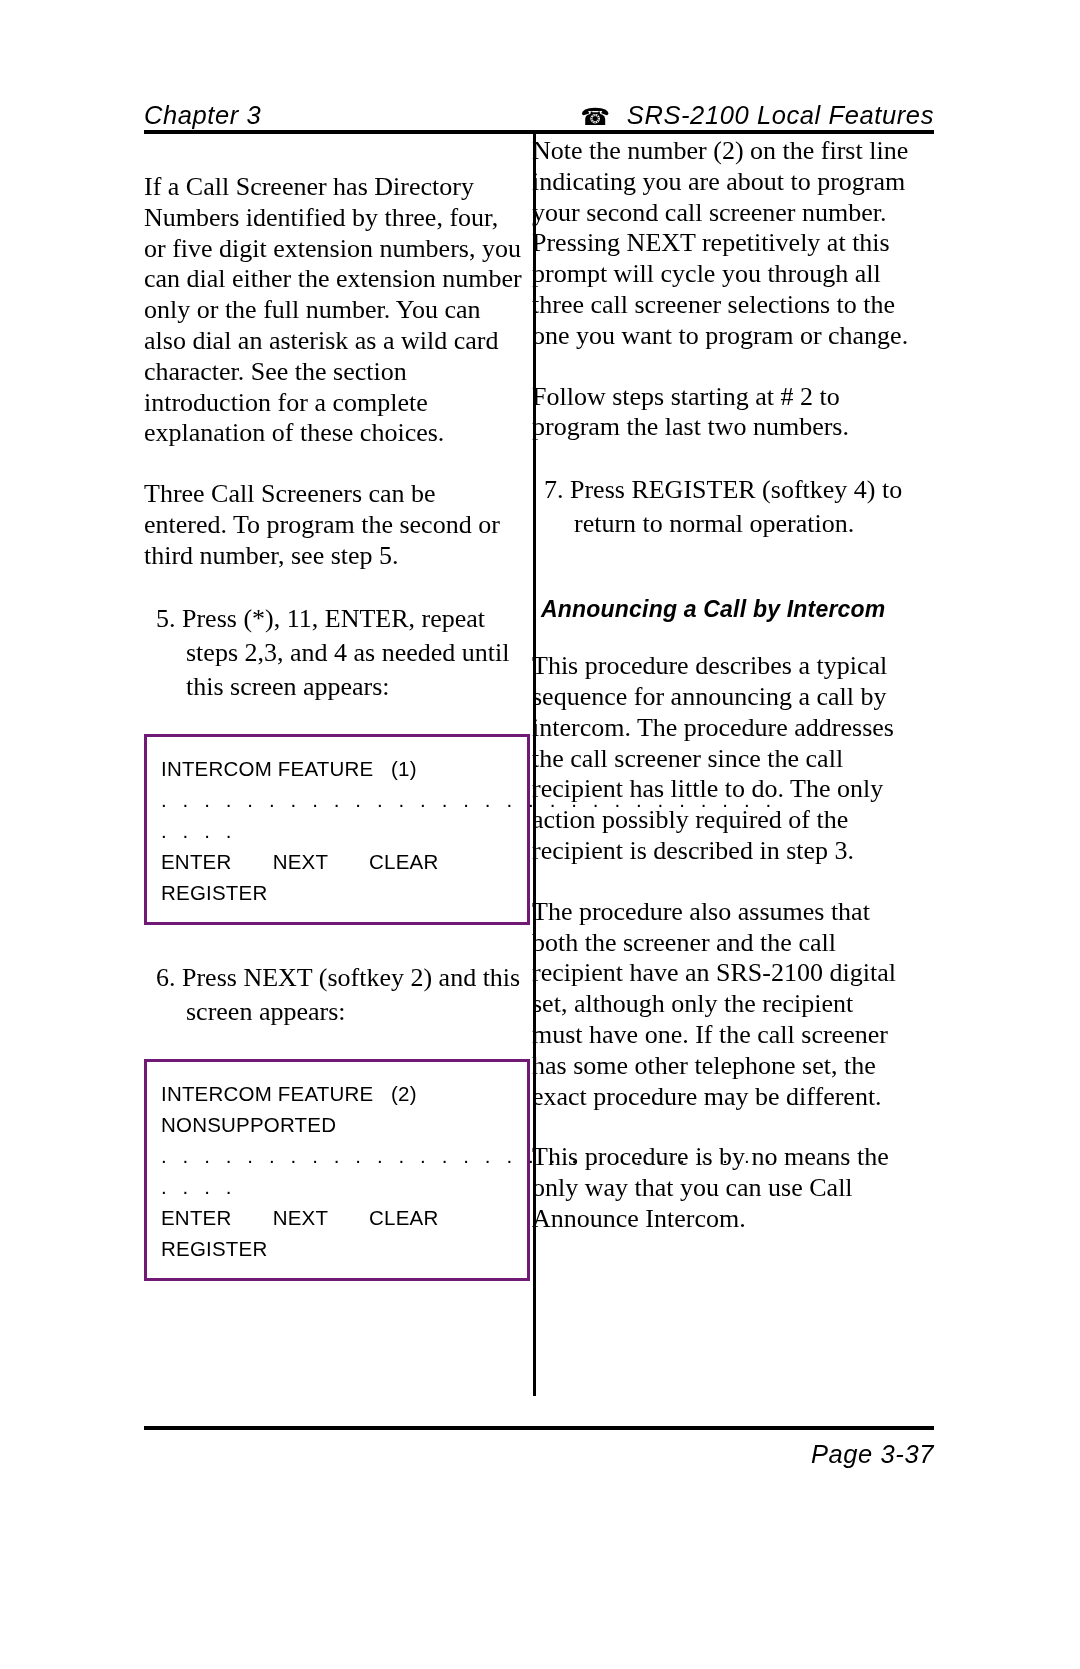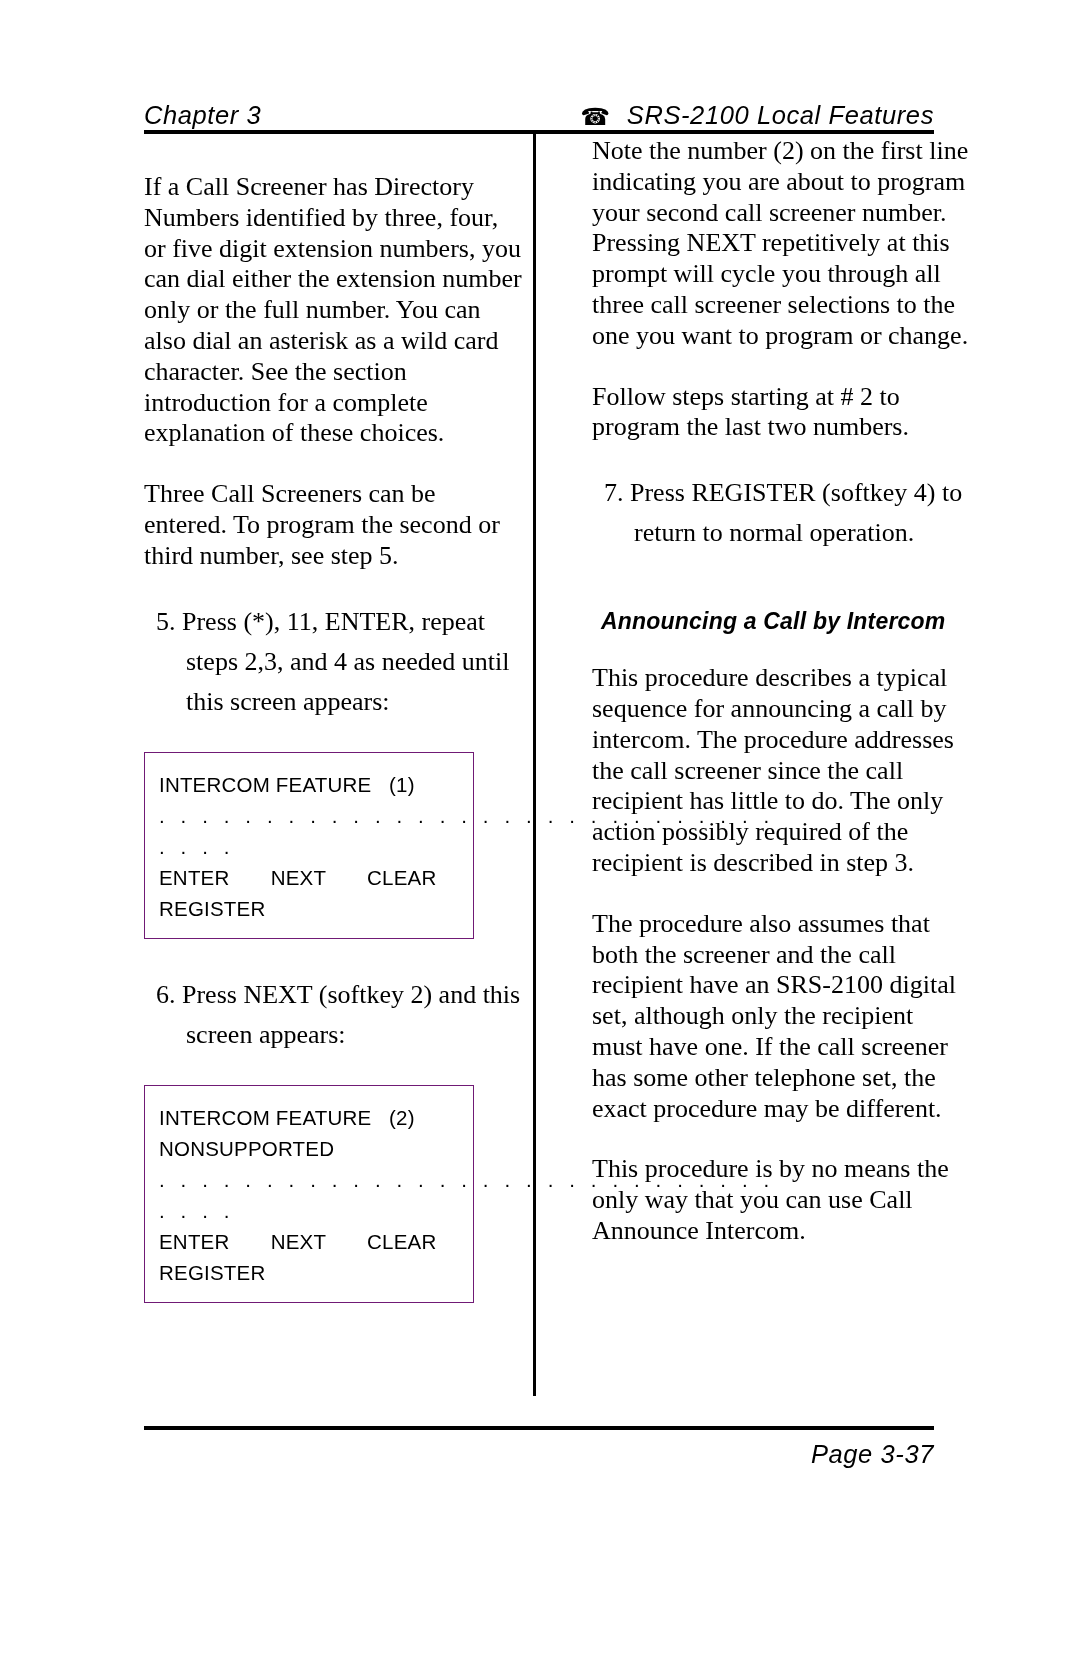--- a/index.html
+++ b/index.html
@@ -84,52 +84,52 @@
     top: 136px;
     font-size: 26px;
     line-height: 30.8px;
   }
   .col-left {
     left: 144px;
     width: 378px;
     margin-top: 36px;
   }
   .col-right {
-    left: 592px;
+    left: 532px;
     width: 378px;
   }
 
   p.para {
     margin: 0 0 30px 0;
     text-align: left;
     font-size: 26px;
     line-height: 30.8px;
   }
 
   
   p.step {
     margin: 0 0 30px 0;
     padding-left: 30px;
     text-indent: -18px;
     font-size: 26px;
-    line-height: 40px;
+    line-height: 34px;
   }
   p.step.indented {
     padding-left: 42px;
     text-indent: -30px;
   }
   .gap-md { height: 22px; }
 
   
   .lcd {
     box-sizing: border-box;
-    border: 1px solid #701a75;
+    border: 3px solid #701a75;
     padding: 16px 0 14px 14px;
     margin: 12px 0 14px 0;
-    width: 330px;
+    width: 386px;
     font-family: "Liberation Sans", "DejaVu Sans", sans-serif;
     font-size: 20.5px;
     line-height: 31px;
     letter-spacing: 0.2px;
   }
   .lcd-line {
     white-space: pre;
   }
   .lcd-dots {
     letter-spacing: 5.1px;

